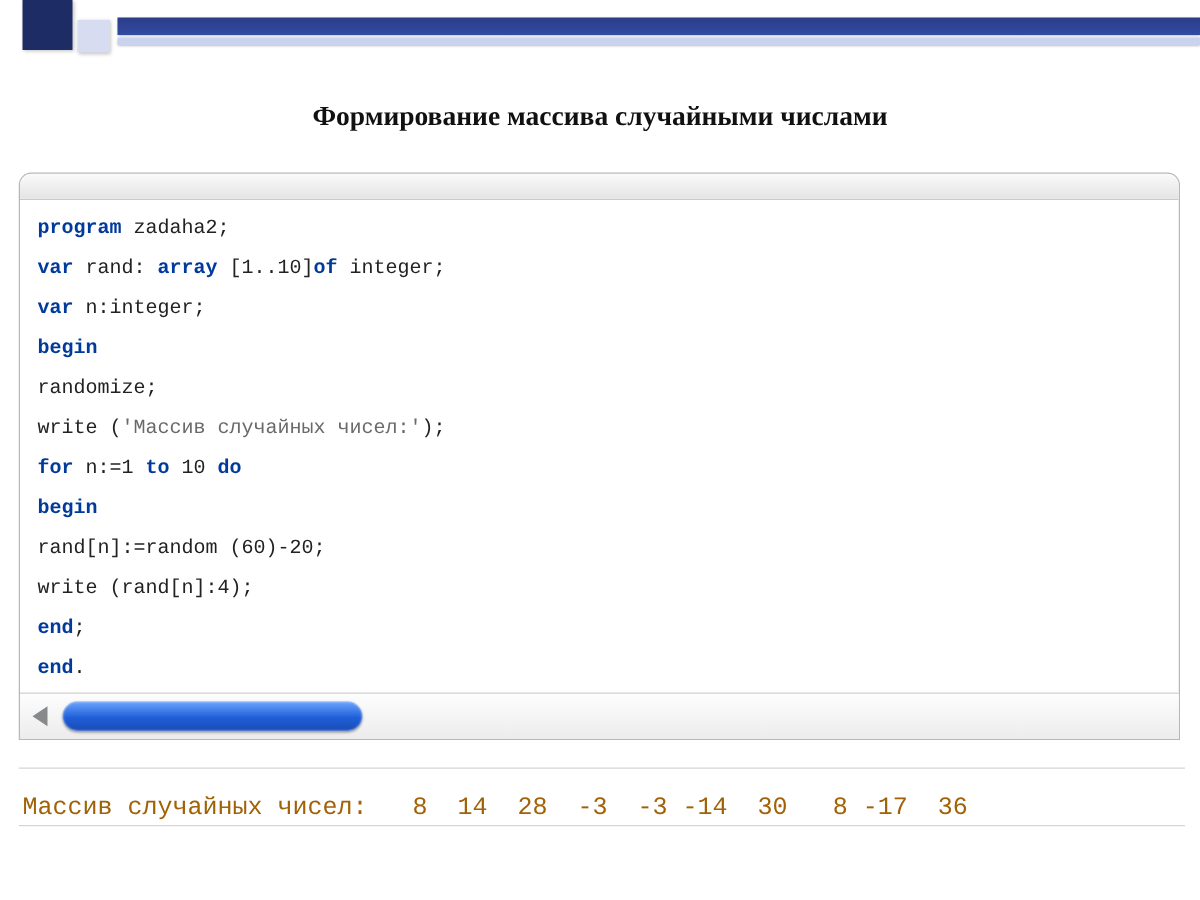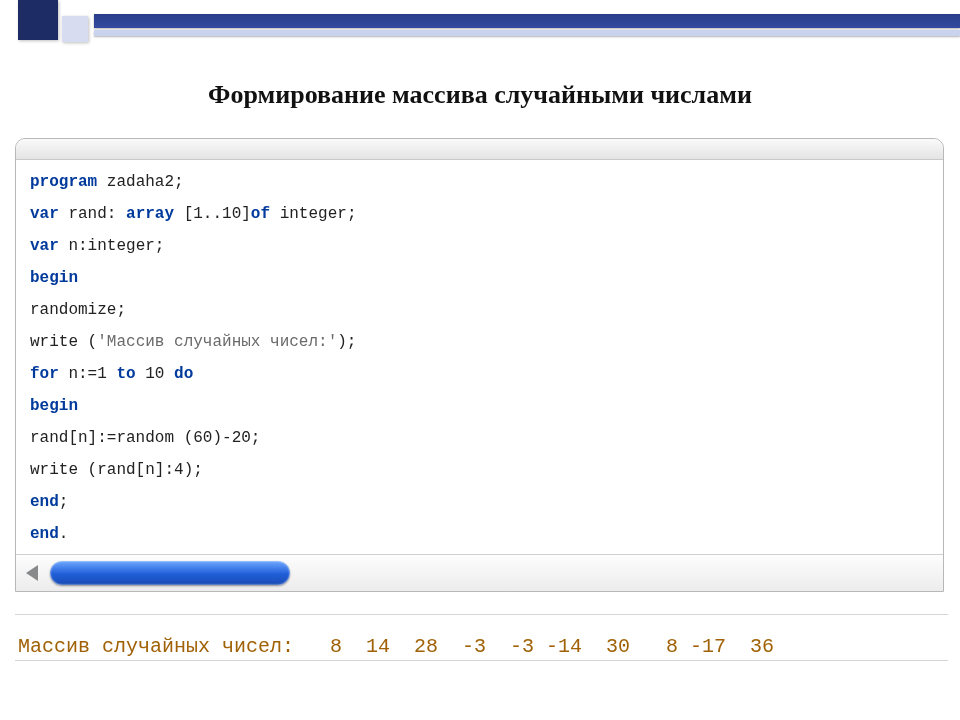--- a/index.html
+++ b/index.html
@@ -27,21 +27,21 @@
     position: absolute;
     background: linear-gradient(#2a3d8a, #324aa0);
     box-shadow: 0 1px 2px rgba(0,0,0,0.3);
   }
   .title {
     position: absolute;
     top: 80px;
     left: 0;
     width: 960px;
     text-align: center;
-    font-size: 26px;
+    font-size: 22px;
     font-weight: bold;
     color: #111;
   }
   .code-panel {
     position: absolute;
     top: 138px;
     left: 15px;
     width: 927px;
     border: 1px solid #b8b8b8;
     border-radius: 10px 10px 0 0;

